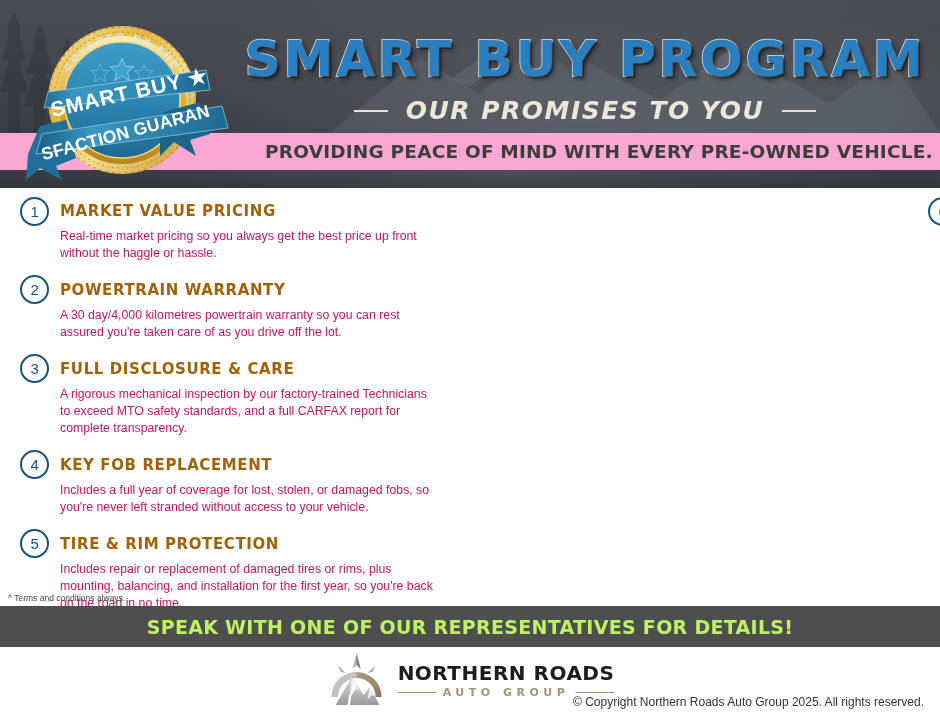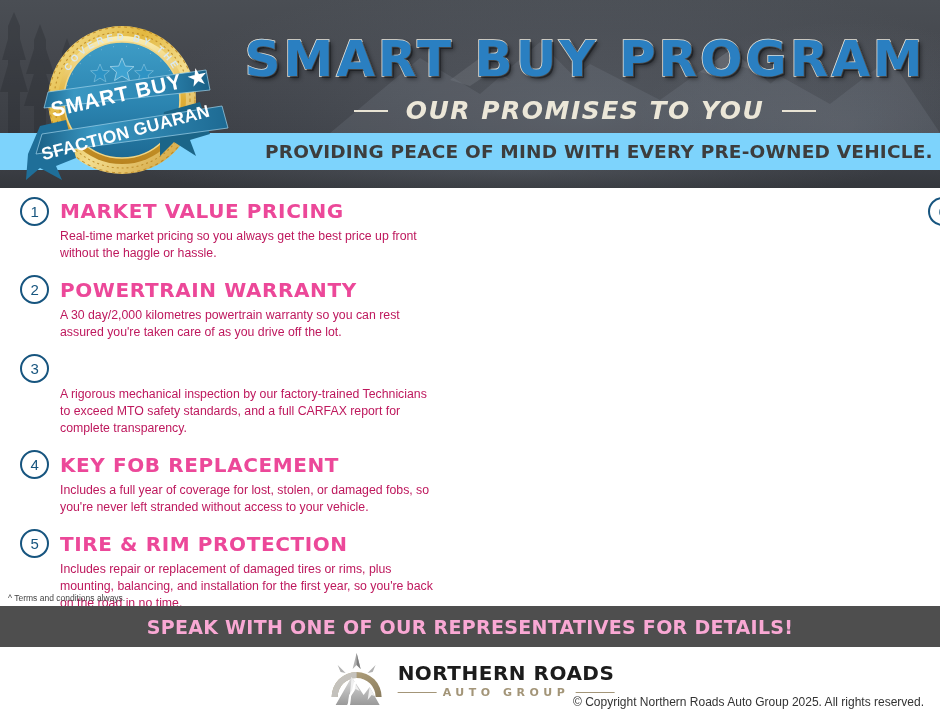--- a/index.html
+++ b/index.html
@@ -89,21 +89,21 @@
     letter-spacing: 1.5px;
     color: #ece7d8;
     white-space: nowrap;
   }
 
   
   .providing-bar {
     position: relative;
     width: 940px;
     height: 37px;
-    background: #7dd3fc;
+    background: #f9a8d4;
     display: flex;
     align-items: center;
     padding-left: 265px;
   }
   .providing-text {
     font-family: "DejaVu Sans", sans-serif;
     font-size: 18.5px;
     font-weight: bold;
     letter-spacing: 0.2px;
     color: #3d3d3d;
@@ -167,24 +167,24 @@
     align-items: center;
     justify-content: center;
     font-family: "Liberation Sans", sans-serif;
     font-size: 15px;
     font-weight: normal;
     color: #17557f;
     letter-spacing: -0.5px;
   }
   .item-title {
     font-family: "DejaVu Sans", sans-serif;
-    font-size: 20px;
+    font-size: 15px;
     font-weight: bold;
     letter-spacing: 0.6px;
-    color: #ec4899;
+    color: #a16207;
     white-space: nowrap;
   }
   .item-desc {
     margin-top: 2px;
     margin-left: 40px;
     font-family: "Liberation Sans", sans-serif;
     font-size: 12.3px;
     line-height: 1.38;
     color: #be185d;
     max-width: 412px;
@@ -208,21 +208,21 @@
     background: #4e4e4e;
     display: flex;
     align-items: center;
     justify-content: center;
   }
   .cta-text {
     font-family: "DejaVu Sans", sans-serif;
     font-size: 19px;
     font-weight: bold;
     letter-spacing: 0.3px;
-    color: #f9a8d4;
+    color: #bef264;
     white-space: nowrap;
   }
 
   
   .footer {
     position: relative;
     width: 940px;
     height: 67px;
     background: #ffffff;
   }
@@ -426,26 +426,27 @@
             <span class="item-title">MARKET VALUE PRICING</span>
           </div>
           <div class="item-desc">Real-time market pricing so you always get the best price up front without the haggle or hassle.</div>
         </div>
 
         <div class="item">
           <div class="item-head">
             <span class="num-circle">2</span>
             <span class="item-title">POWERTRAIN WARRANTY</span>
           </div>
-          <div class="item-desc">A 30 day/2,000 kilometres powertrain warranty so you can rest assured you're taken care of as you drive off the lot.</div>
+          <div class="item-desc">A 30 day/4,000 kilometres powertrain warranty so you can rest assured you're taken care of as you drive off the lot.</div>
         </div>
 
         <div class="item">
           <div class="item-head">
             <span class="num-circle">3</span>
+            <span class="item-title">FULL DISCLOSURE &amp; CARE</span>
           </div>
           <div class="item-desc">A rigorous mechanical inspection by our factory-trained Technicians to exceed MTO safety standards, and a full CARFAX report for complete transparency.</div>
         </div>
 
         <div class="item">
           <div class="item-head">
             <span class="num-circle">4</span>
             <span class="item-title">KEY FOB REPLACEMENT</span>
           </div>
           <div class="item-desc">Includes a full year of coverage for lost, stolen, or damaged fobs, so you're never left stranded without access to your vehicle.</div>

